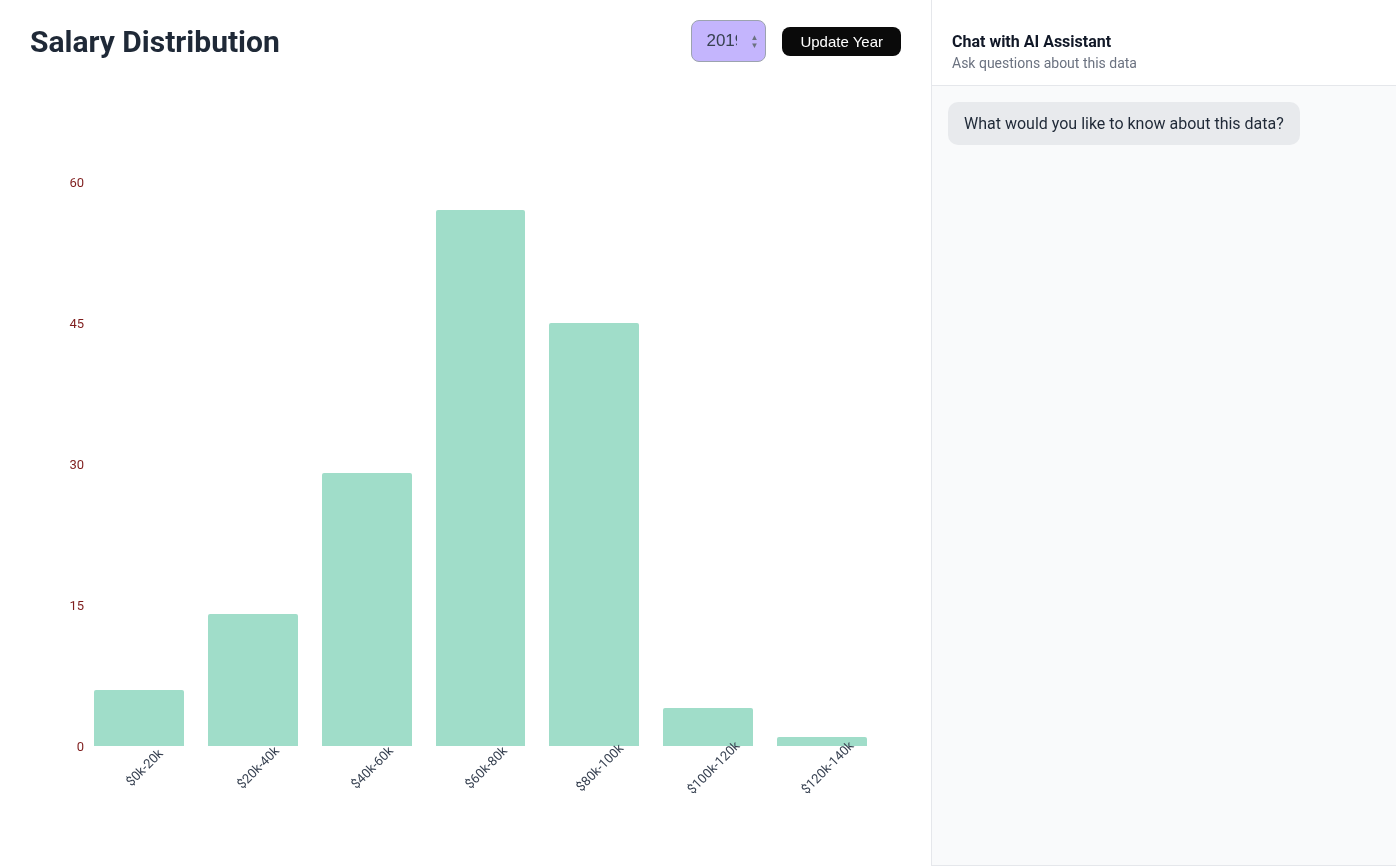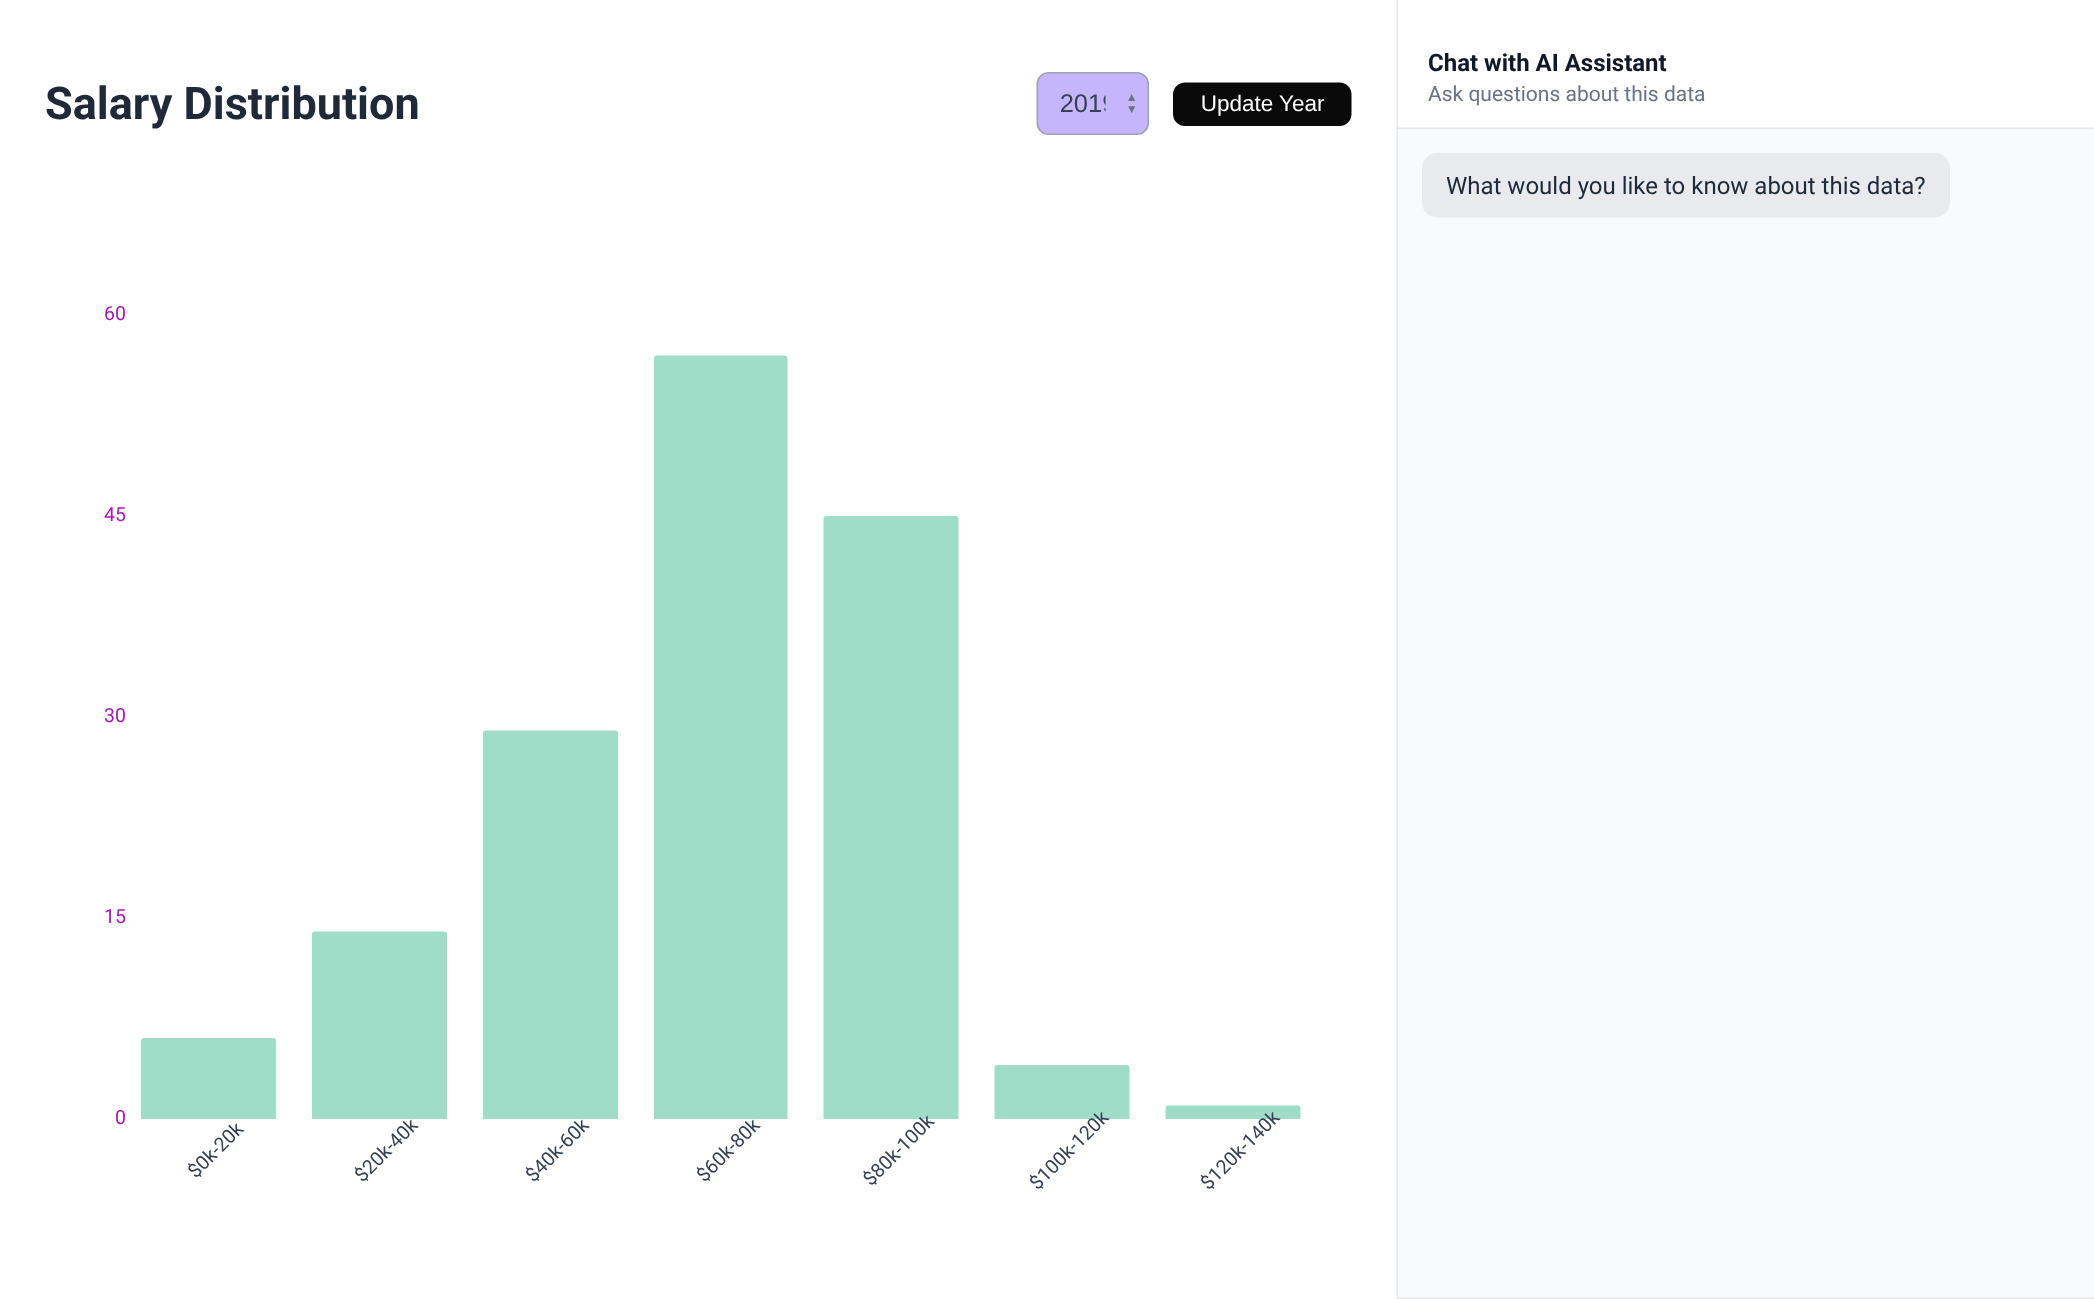--- a/index.html
+++ b/index.html
@@ -11,21 +11,21 @@
       height: 866px;
       overflow: hidden;
     }
     .app {
       display: flex;
       width: 100%;
       height: 100%;
     }
     .main {
       flex: 1;
-      padding: 48px 30px 30px 30px;
+      padding: 20px 30px 30px 30px;
       display: flex;
       flex-direction: column;
       border-right: 1px solid #e5e7eb;
     }
     .header {
       display: flex;
       justify-content: space-between;
       align-items: center;
       margin-bottom: 40px;
     }
@@ -88,21 +88,21 @@
     .plot {
       position: relative;
       width: 100%;
       height: 100%;
     }
     .y-label {
       position: absolute;
       left: -36px;
       transform: translateY(-50%);
       font-size: 13px;
-      color: #a21caf;
+      color: #7f1d1d;
       text-align: right;
       width: 30px;
     }
     .bars {
       position: absolute;
       left: 0;
       right: 0;
       bottom: 0;
       top: 0;
       display: flex;

